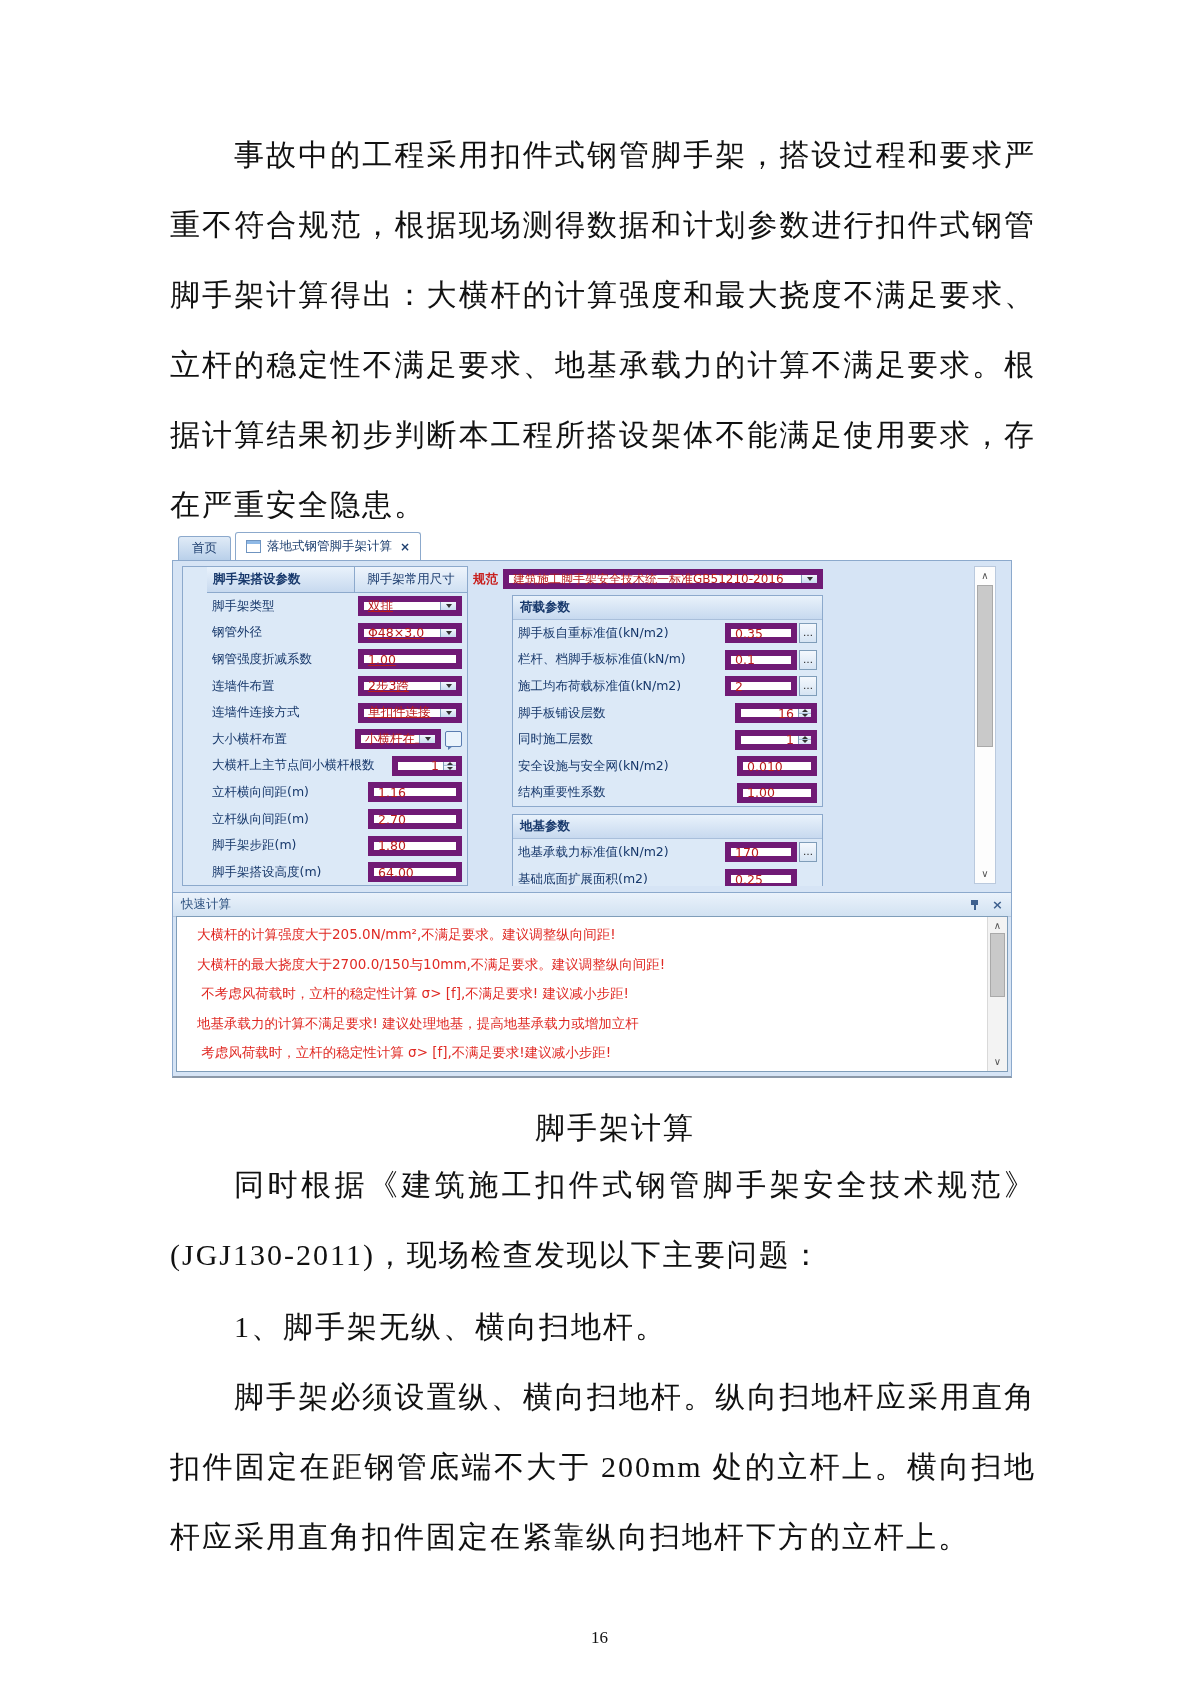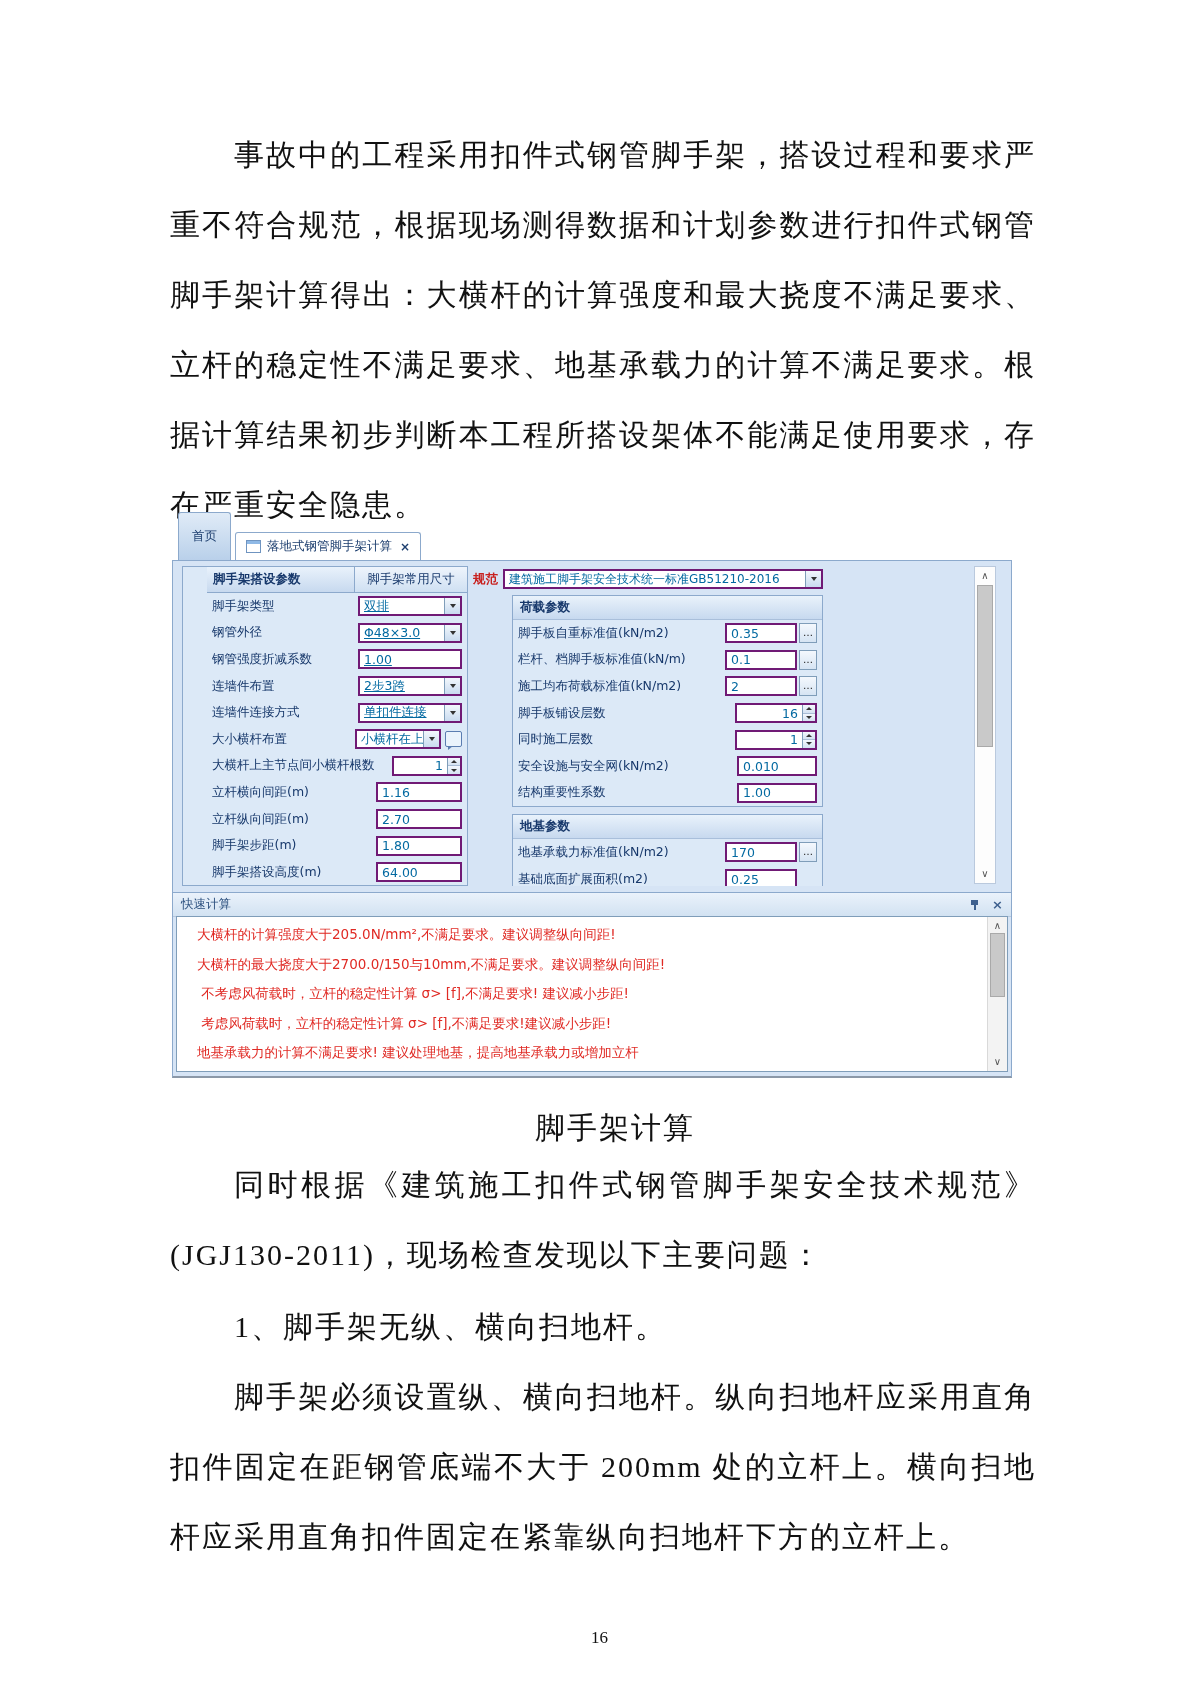--- a/index.html
+++ b/index.html
@@ -16,55 +16,55 @@
 
   
   .shot{
     position:absolute;left:172px;top:528px;width:840px;height:550px;
     font-family:"DejaVu Sans", sans-serif;font-size:12.5px;color:#17386b;
     text-align:left;letter-spacing:0;
   }
   .tabbar{height:32px;display:flex;align-items:flex-end;padding-left:6px;background:#fff;}
   .tab{display:flex;align-items:center;border:1px solid #8ca9cc;border-bottom:none;
        border-radius:3px 3px 0 0;color:#1e3f6f;cursor:default;}
-  .tab-home{height:23px;padding:12px 13px;background:linear-gradient(#e0ebf7,#b9d0ea);}
+  .tab-home{height:23px;padding:0 13px;background:linear-gradient(#e0ebf7,#b9d0ea);}
   .tab-active{height:27px;padding:0 10px;background:#ffffff;margin-left:4px;gap:6px;}
   .winicon{width:13px;height:11px;border:1px solid #6f94c0;background:#fff;position:relative;display:inline-block;}
   .winicon::before{content:"";position:absolute;left:0;top:0;right:0;height:3px;background:#8fb9e6;}
   .tabx{font-weight:bold;color:#1e3f6f;font-size:12px;padding-left:2px;}
 
   .main{position:absolute;top:32px;left:0;right:0;height:332px;background:#d6e4f5;
         border:1px solid #8ca9cc;border-bottom:none;box-sizing:border-box;}
 
   
   .lp{position:absolute;left:9px;top:5px;width:286px;bottom:6px;border:1px solid #8ca9cc;
       background:#dce9f7;box-sizing:border-box;overflow:hidden;padding-left:24px;}
   .lp-head{height:26px;display:flex;}
   .lp-title{flex:1;display:flex;align-items:center;padding:0 6px;font-weight:bold;
       background:linear-gradient(#e9f2fb,#c7d9ef);border-right:1px solid #8ca9cc;border-bottom:1px solid #8ca9cc;}
   .lp-btn{width:112px;display:flex;align-items:center;justify-content:center;font-weight:normal;color:#17386b;
       background:linear-gradient(#eef4fc,#cfe0f2);border:none;border-bottom:1px solid #8ca9cc;
       font-size:12.5px;font-family:inherit;cursor:pointer;}
   .frow{height:26.6px;display:flex;align-items:center;padding:0 5px;box-sizing:border-box;}
   .flbl{flex:1;white-space:nowrap;overflow:hidden;}
-  .box{background:#fff;border:2px solid #701a75;height:20px;box-sizing:border-box;
-       display:flex;align-items:center;color:#0369a1;}
+  .box{background:#fff;border:6px solid #701a75;height:20px;box-sizing:border-box;
+       display:flex;align-items:center;color:#b91c1c;}
   .btxt{flex:1;padding:0 4px;white-space:nowrap;overflow:hidden;}
   .btxt.right{text-align:right;}
   .arr{width:15px;height:100%;border-left:1px solid #7f9db9;
        background:linear-gradient(#f2f7fc,#c9dbf0);display:flex;align-items:center;justify-content:center;}
   .arr::after{content:"";width:0;height:0;border-left:3.5px solid transparent;border-right:3.5px solid transparent;
        border-top:4px solid #333;}
   .spinbtns{width:12px;height:100%;border-left:1px solid #7f9db9;display:flex;flex-direction:column;}
   .spinbtns span{flex:1;display:flex;align-items:center;justify-content:center;
        background:linear-gradient(#f4f8fd,#d4e2f2);}
   .spinbtns span:first-child{border-bottom:1px solid #a9bdd6;}
   .tri-up{width:0;height:0;border-left:3px solid transparent;border-right:3px solid transparent;border-bottom:3.5px solid #333;}
   .tri-dn{width:0;height:0;border-left:3px solid transparent;border-right:3px solid transparent;border-top:3.5px solid #333;}
-  .w108{width:104px;text-decoration:underline;} .w86{width:86px;text-align:center;} .w75{width:86px;} .w70{width:70px;}
+  .w108{width:104px;text-decoration:underline;} .w86{width:86px;text-align:center;} .w75{width:94px;} .w70{width:70px;}
   .w72{width:72px;} .w82{width:82px;} .w92{width:80px;}
   .note{width:15px;height:14px;border:1px solid #5b7db1;background:#eaf3fc;border-radius:2px;
         position:relative;margin-left:4px;flex:none;}
   .note::after{content:"";position:absolute;left:2px;bottom:-4px;width:0;height:0;
         border-top:4px solid #5b7db1;border-right:5px solid transparent;}
   .more{width:18px;height:20px;box-sizing:border-box;border:1px solid #7f9db9;margin-left:2px;
         background:linear-gradient(#f4f8fd,#d6e4f3);font-size:10px;line-height:16px;text-align:center;
         color:#222;padding:0;cursor:pointer;flex:none;font-family:inherit;}
   .sp18{width:18px;margin-left:2px;flex:none;}
 
@@ -311,22 +311,22 @@
     <div class="bp-head">
       <span class="bp-title">快速计算</span>
       <span class="pin"></span>
       <span class="bp-x">×</span>
     </div>
     <div class="bp-body">
       <div class="msgs">
         <div class="msg">大横杆的计算强度大于205.0N/mm²,不满足要求。建议调整纵向间距!</div>
         <div class="msg">大横杆的最大挠度大于2700.0/150与10mm,不满足要求。建议调整纵向间距!</div>
         <div class="msg"> 不考虑风荷载时，立杆的稳定性计算 σ&gt; [f],不满足要求! 建议减小步距!</div>
+        <div class="msg">地基承载力的计算不满足要求! 建议处理地基，提高地基承载力或增加立杆</div>
         <div class="msg"> 考虑风荷载时，立杆的稳定性计算 σ&gt; [f],不满足要求!建议减小步距!</div>
-        <div class="msg">地基承载力的计算不满足要求! 建议处理地基，提高地基承载力或增加立杆</div>
       </div>
       <div class="bscroll">
         <span class="sarr up">∧</span>
         <span class="sthumb" style="top:16px;height:62px;"></span>
         <span class="sarr dn">∨</span>
       </div>
     </div>
   </div>
 </div>
 

